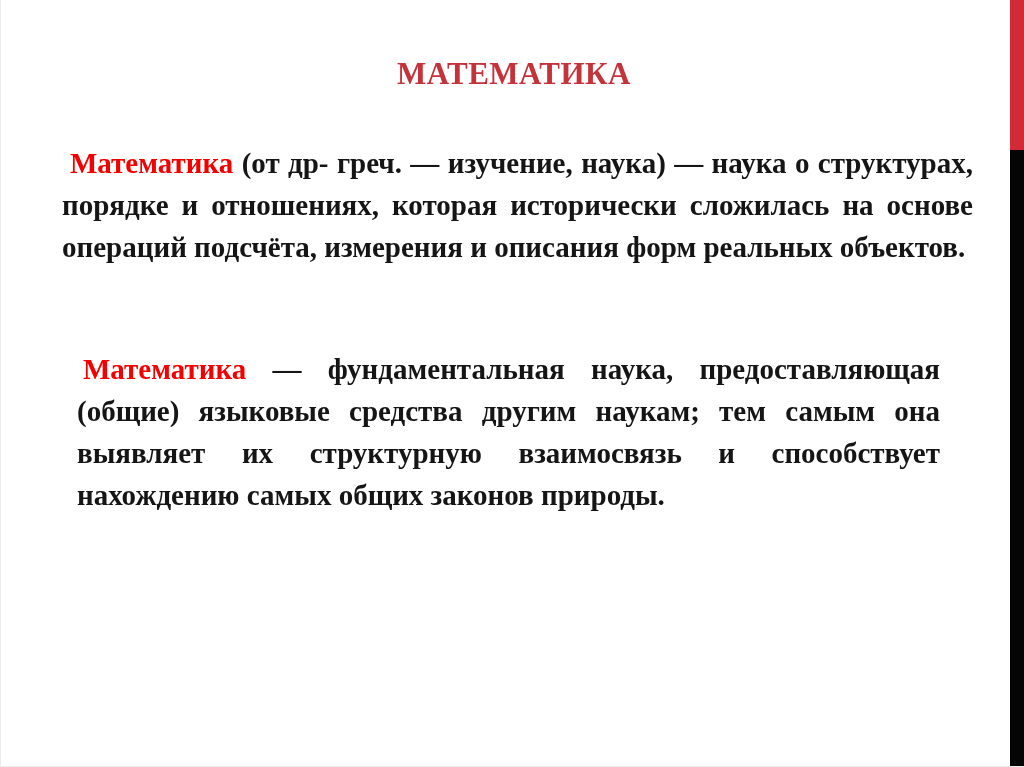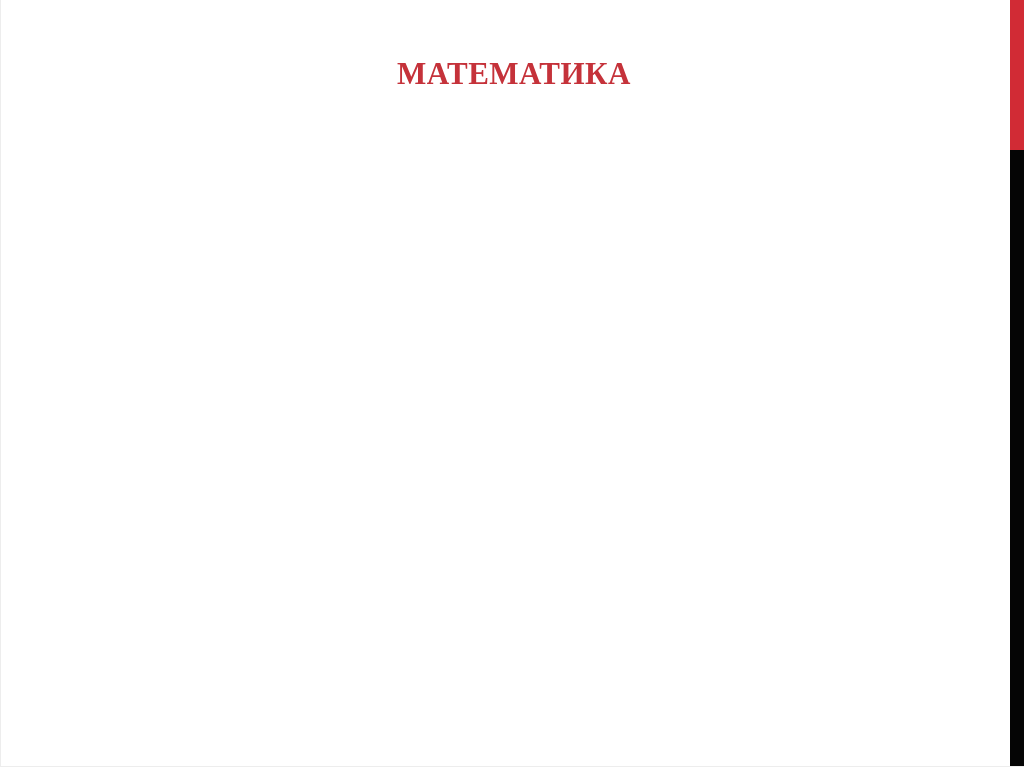--- a/index.html
+++ b/index.html
@@ -78,21 +78,23 @@
   }
 </style>
 </head>
 <body>
 
 <div class="slide">
   <div class="content">
 
     <h1 class="slide-title">МАТЕМАТИКА</h1>
 
+    <p class="para para-1"><span class="lead">Математика</span><span> (от др- греч. — изучение, наука) — наука о структурах, порядке и отношениях, которая исторически сложилась на основе операций подсчёта, измерения и описания форм реальных объектов.</span></p>
 
+    <p class="para para-2"><span class="lead">Математика</span><span> — фундаментальная наука, предоставляющая (общие) языковые средства другим наукам; тем самым она выявляет их структурную взаимосвязь и способствует нахождению самых общих законов природы.</span></p>
 
   </div>
 
   <div class="accent-stripe">
     <div class="stripe-red"></div>
     <div class="stripe-black"></div>
   </div>
 </div>
 
 </body></html>

